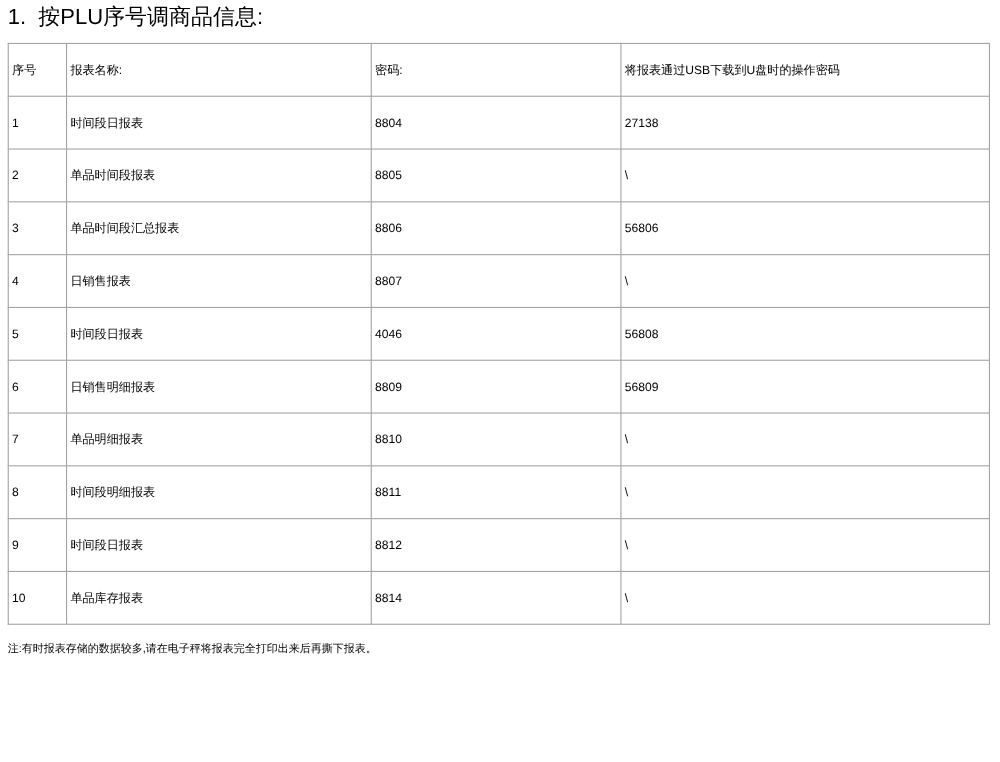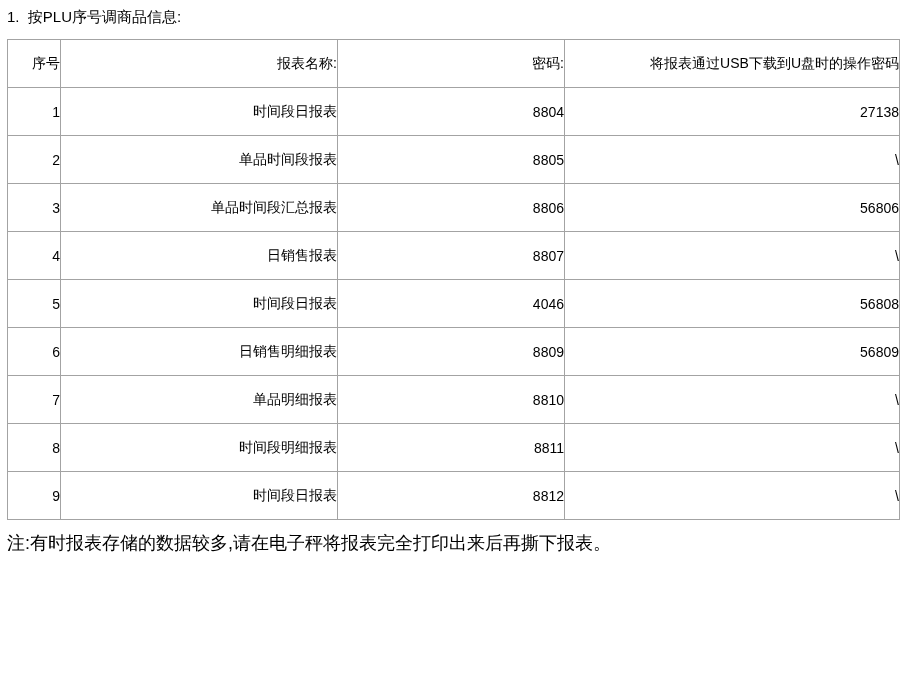--- a/index.html
+++ b/index.html
@@ -12,48 +12,48 @@
     width: 909px;
     height: 693px;
     font-family: "Liberation Sans", "DejaVu Sans", sans-serif;
     color: #000000;
     overflow: hidden;
   }
   .doc {
     padding: 8px 9px 0 7px;
   }
   .page-title {
-    font-size: 15px;
+    font-size: 20px;
     line-height: 17px;
     margin: 0 0 14px 0;
     white-space: pre;
   }
   table.report-table {
     border-collapse: collapse;
     table-layout: fixed;
     width: 892px;
   }
   table.report-table th,
   table.report-table td {
     border: 1px solid #a3a3a3;
-    font-size: 14px;
+    font-size: 11px;
     font-weight: normal;
-    text-align: right;
+    text-align: left;
     vertical-align: middle;
     padding: 0 0 0 3px;
     height: 48px;
     overflow: hidden;
     white-space: nowrap;
   }
   .col-index    { width: 53px;  }
   .col-name     { width: 277px; }
   .col-password { width: 227px; }
   .col-usb      { width: 335px; }
   .note {
-    font-size: 18px;
+    font-size: 10px;
     line-height: 16px;
     margin: 0;
   }
   .note-first  { margin-top: 15px; }
   .note-second { margin-top: 20px; }
 </style>
 </head>
 <body>
 
 <div class="doc">
@@ -123,19 +123,25 @@
           <td>时间段明细报表</td>
           <td>8811</td>
           <td>\</td>
         </tr>
         <tr>
           <td>9</td>
           <td>时间段日报表</td>
           <td>8812</td>
           <td>\</td>
         </tr>
+        <tr>
+          <td>10</td>
+          <td>单品库存报表</td>
+          <td>8814</td>
+          <td>\</td>
+        </tr>
       </tbody>
   </table>
 
   <p class="note note-first">注:有时报表存储的数据较多,请在电子秤将报表完全打印出来后再撕下报表。</p>
 
 
 </div>
 
 </body></html>

